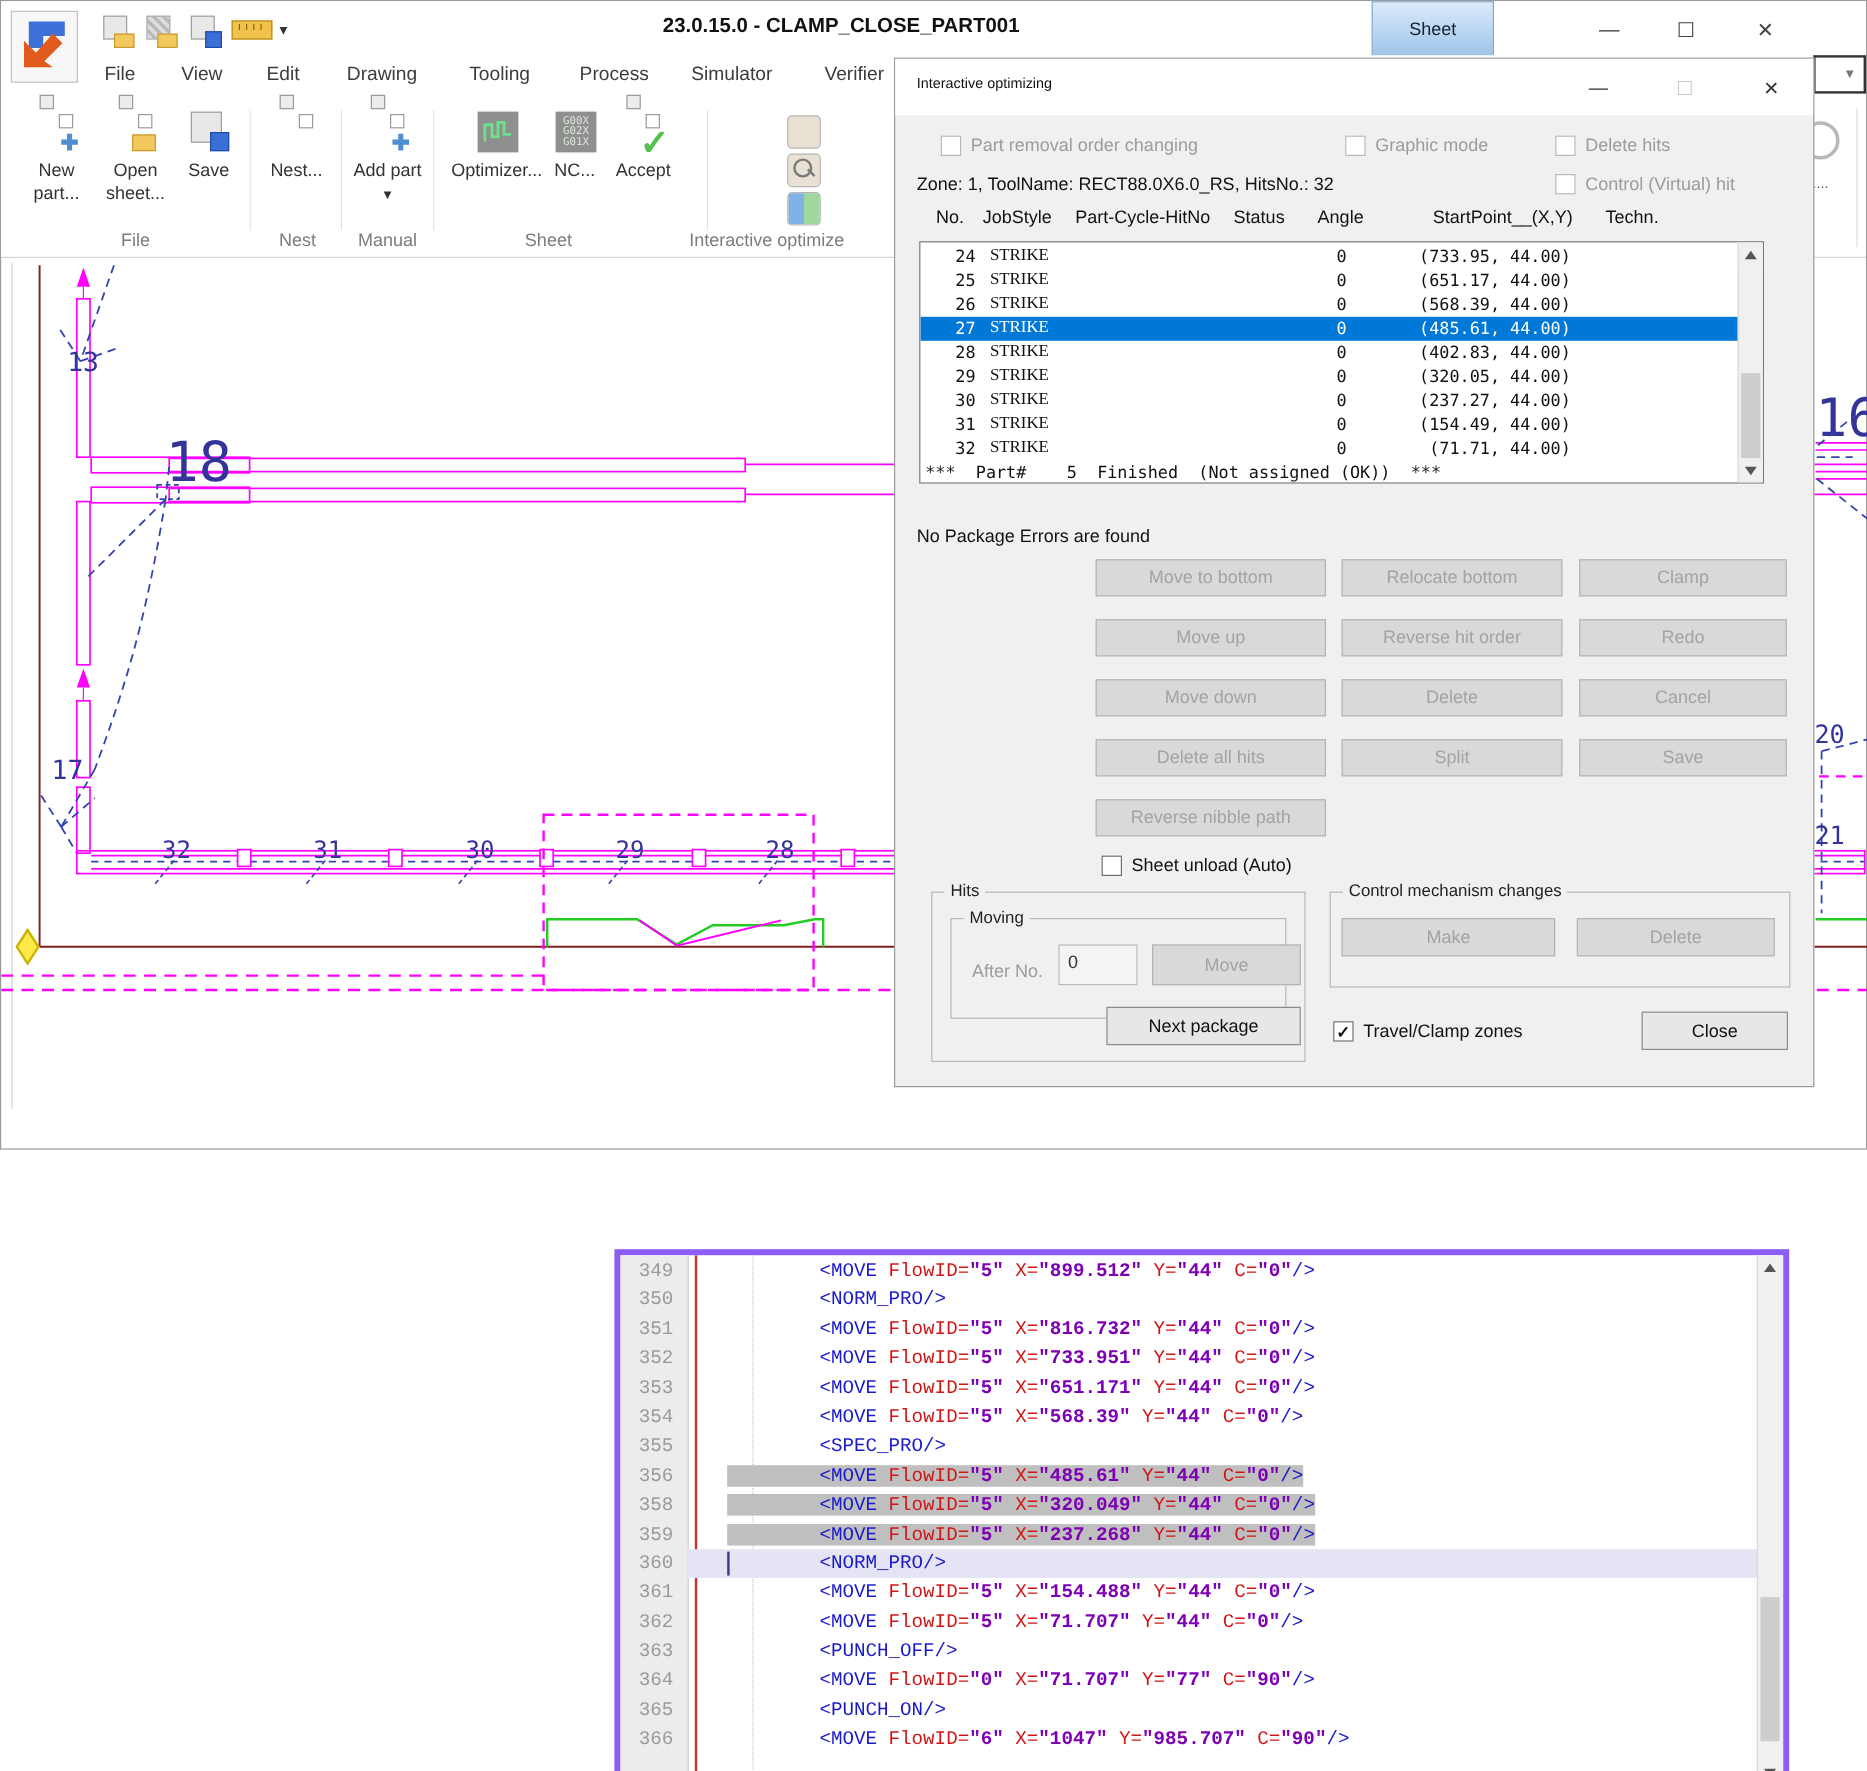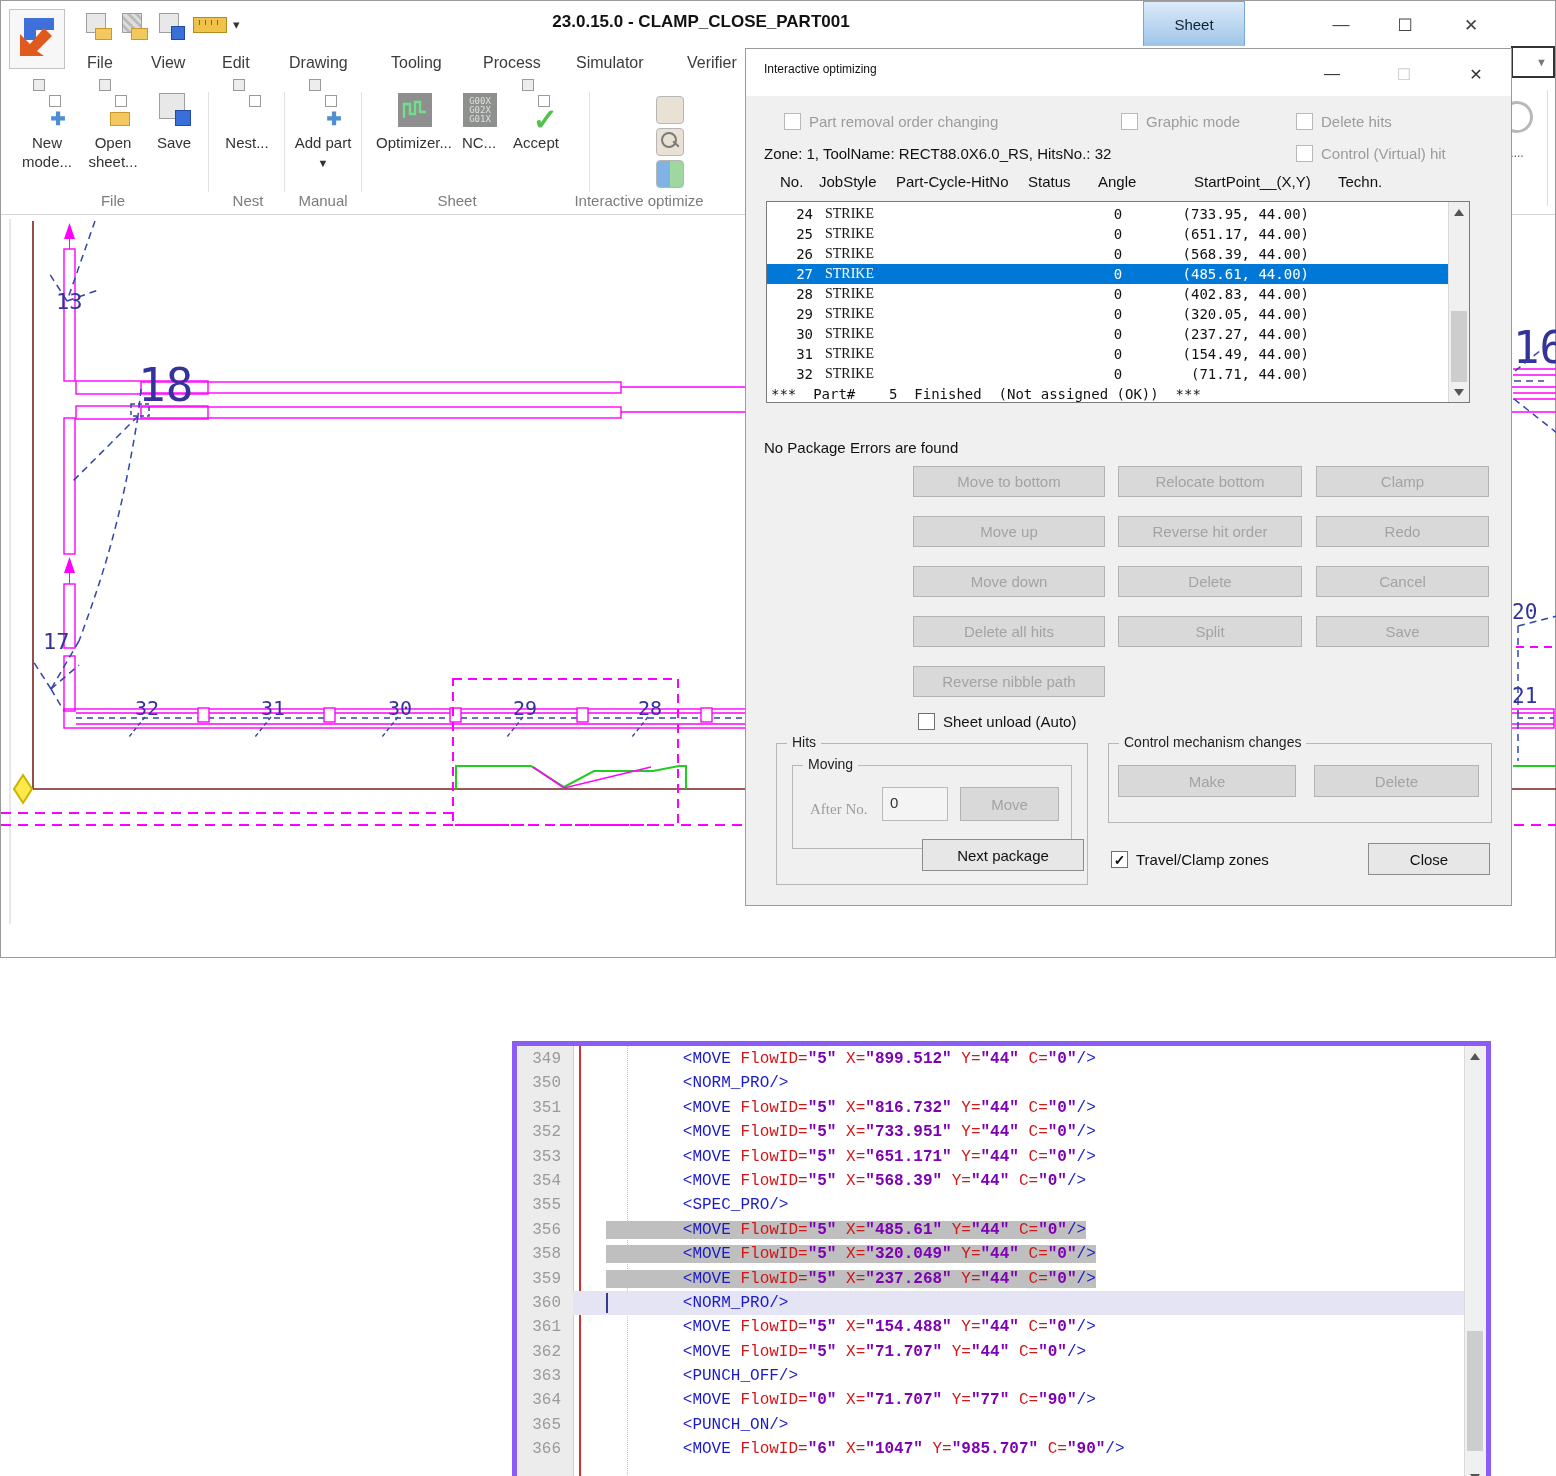--- a/index.html
+++ b/index.html
@@ -70,21 +70,21 @@
   .sarrow{position:absolute;left:0;width:20px;height:20px;background:#f0f0f0;display:flex;align-items:center;justify-content:center;}
   .tri-up{width:0;height:0;border-left:5px solid transparent;border-right:5px solid transparent;border-bottom:7px solid #555;}
   .tri-down{width:0;height:0;border-left:5px solid transparent;border-right:5px solid transparent;border-top:7px solid #555;}
   .tri-left{width:0;height:0;border-top:5px solid transparent;border-bottom:5px solid transparent;border-right:7px solid #555;}
   .sthumb{position:absolute;left:2px;width:16px;background:#cdcdcd;}
   #pkg-msg{position:absolute;left:18px;top:390px;font-size:15px;}
   .dbtn{position:absolute;display:flex;align-items:center;justify-content:center;font-size:15px;background:#d9d9d9;border:1px solid #b3b3b3;color:#a3a3a3;box-sizing:border-box;}
   .dbtn.en{background:#e7e7e7;border:1px solid #8c8c8c;color:#111;}
   .groupbox{position:absolute;border:1px solid #b7b7b7;}
   .glabel{position:absolute;top:-10px;left:10px;background:#f0f0f0;padding:0 5px;font-size:14px;color:#222;}
-  #after-no-label{position:absolute;left:64px;top:752px;font-size:15px;color:#9c9c9c;font-family:Liberation Serif, serif;}
+  #after-no-label{position:absolute;left:64px;top:752px;font-size:15px;color:#9c9c9c;}
   #after-no-input{position:absolute;left:136px;top:738px;width:66px;height:34px;background:#f4f4f4;border:1px solid #b9b9b9;box-sizing:border-box;font-size:15px;color:#333;padding:6px 0 0 7px;}
   
   #code-block{position:absolute;left:512px;top:1041px;width:979px;height:471px;border:5px solid #8b5cf6;box-sizing:border-box;background:#fff;overflow:hidden;
               font-family:Liberation Mono, monospace;}
   #gutter-bg{position:absolute;left:0;top:0;width:56px;height:441px;background:#ececec;border-right:1px solid #cfcfcf;}
   #red-margin{position:absolute;left:62px;top:0;width:2px;height:441px;background:#d03030;}
   #indent-guide{position:absolute;left:110px;top:0;width:1px;height:441px;border-left:1px dotted #c2c2c2;}
   #code-lines{position:absolute;left:0;top:1px;width:957px;}
   .cline{display:flex;height:24.4px;line-height:24.4px;font-size:16px;}
   .cline .lnum{flex:0 0 56px;text-align:right;padding-right:12px;color:#9a9a9a;box-sizing:border-box;}
@@ -145,21 +145,21 @@
       <span class="menutab" style="left:288px">Drawing</span>
       <span class="menutab" style="left:390px">Tooling</span>
       <span class="menutab" style="left:482px">Process</span>
       <span class="menutab" style="left:575px">Simulator</span>
       <span class="menutab" style="left:686px">Verifier</span>
     </div>
 
     <div id="ribbon">
       <div class="rbtn" style="left:14px;width:64px">
         <span class="ric"><span class="gridico"></span><span class="b-plus">✚</span></span>
-        <span>New mode...</span>
+        <span>New part...</span>
       </div>
       <div class="rbtn" style="left:80px;width:64px">
         <span class="ric"><span class="gridico"></span><span class="b-folder" style="width:18px;height:12px"></span></span>
         <span>Open sheet...</span>
       </div>
       <div class="rbtn" style="left:148px;width:50px">
         <span class="ric">
             <span class="doc" style="width:24px;height:24px"></span>
             <span class="b-floppy" style="width:14px;height:14px"></span>
           </span>
@@ -407,21 +407,21 @@
       </div>
 
     <div class="groupbox" style="left:30px;top:694px;width:310px;height:140px">
       <span class="glabel">Hits</span>
     </div>
     <div class="groupbox" style="left:46px;top:716px;width:278px;height:82px">
       <span class="glabel">Moving</span>
     </div>
     <span id="after-no-label">After No.</span>
     <div id="after-no-input">0</div>
-    <div class="dbtn" style="left:214px;top:738px;width:99px;height:34px">Move</div>
+    <div class="dbtn" style="left:214px;top:738px;width:124px;height:34px">Move</div>
     <div class="dbtn en" style="left:176px;top:790px;width:162px;height:32px">Next package</div>
 
     <div class="groupbox" style="left:362px;top:694px;width:382px;height:78px">
       <span class="glabel">Control mechanism changes</span>
     </div>
     <div class="dbtn" style="left:372px;top:716px;width:178px;height:32px">Make</div>
     <div class="dbtn" style="left:568px;top:716px;width:165px;height:32px">Delete</div>
 
     <div class="cb" style="left:365px;top:802px">
         <span class="box">✓</span>

